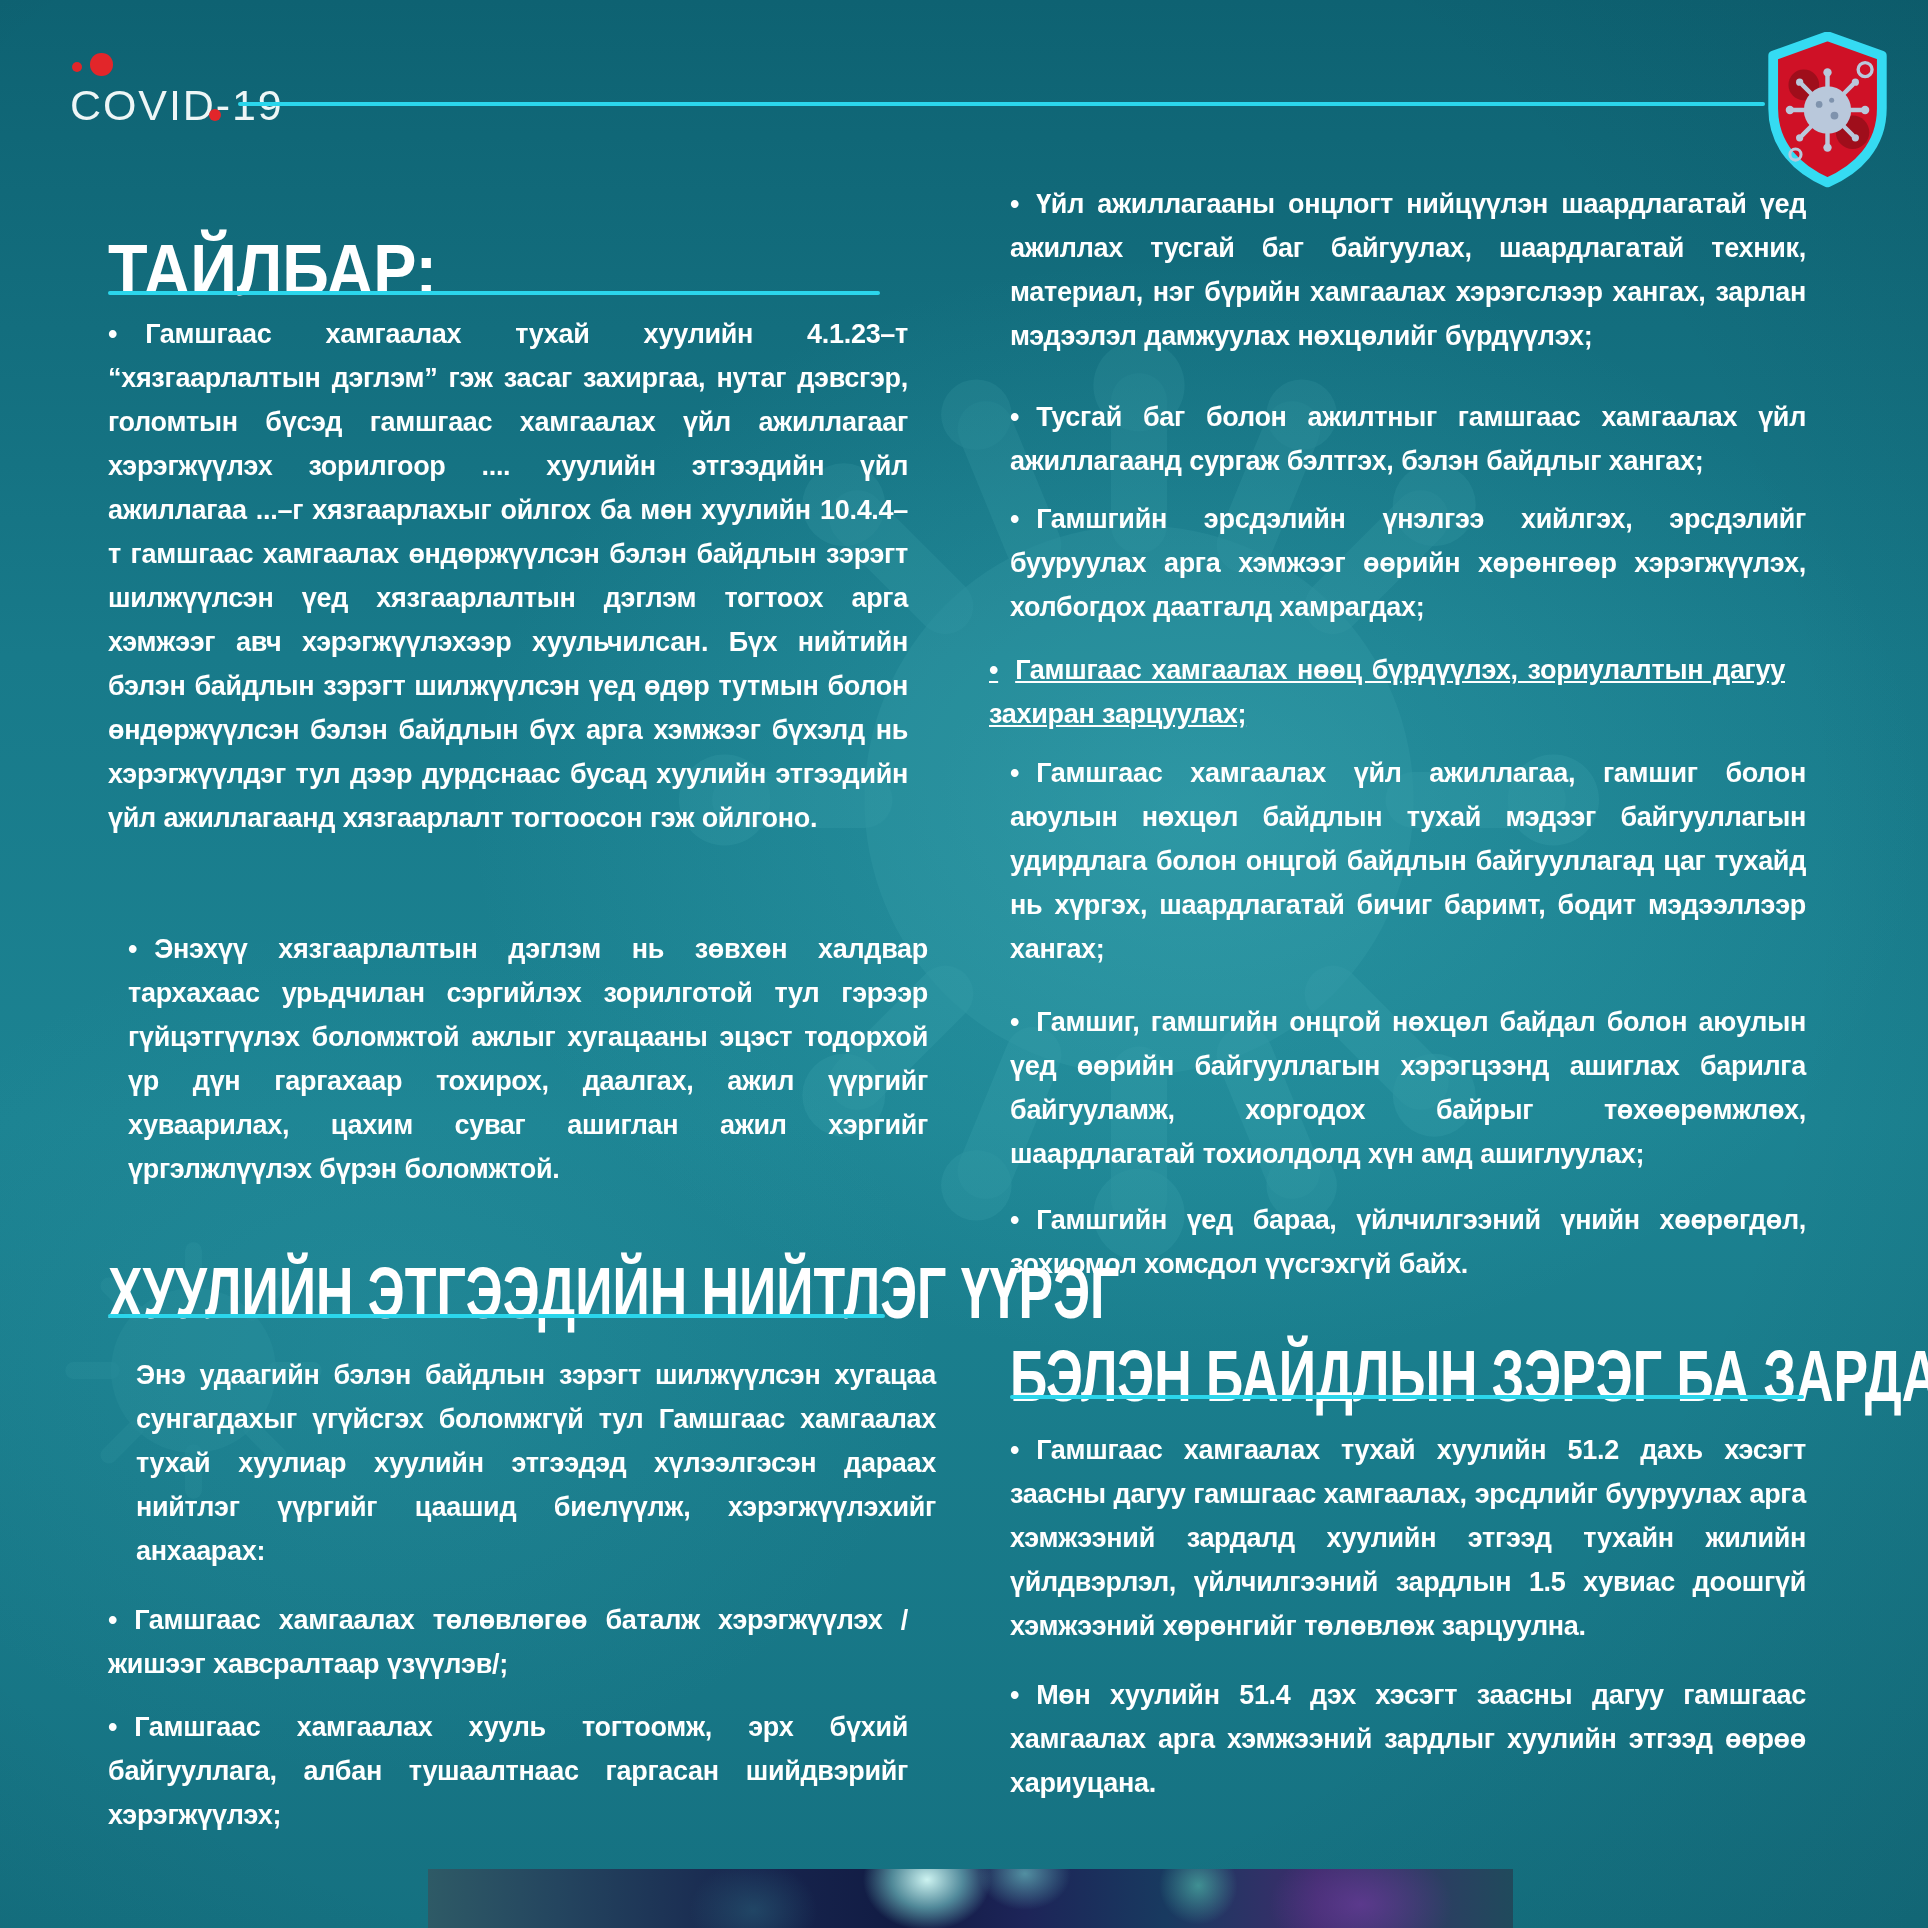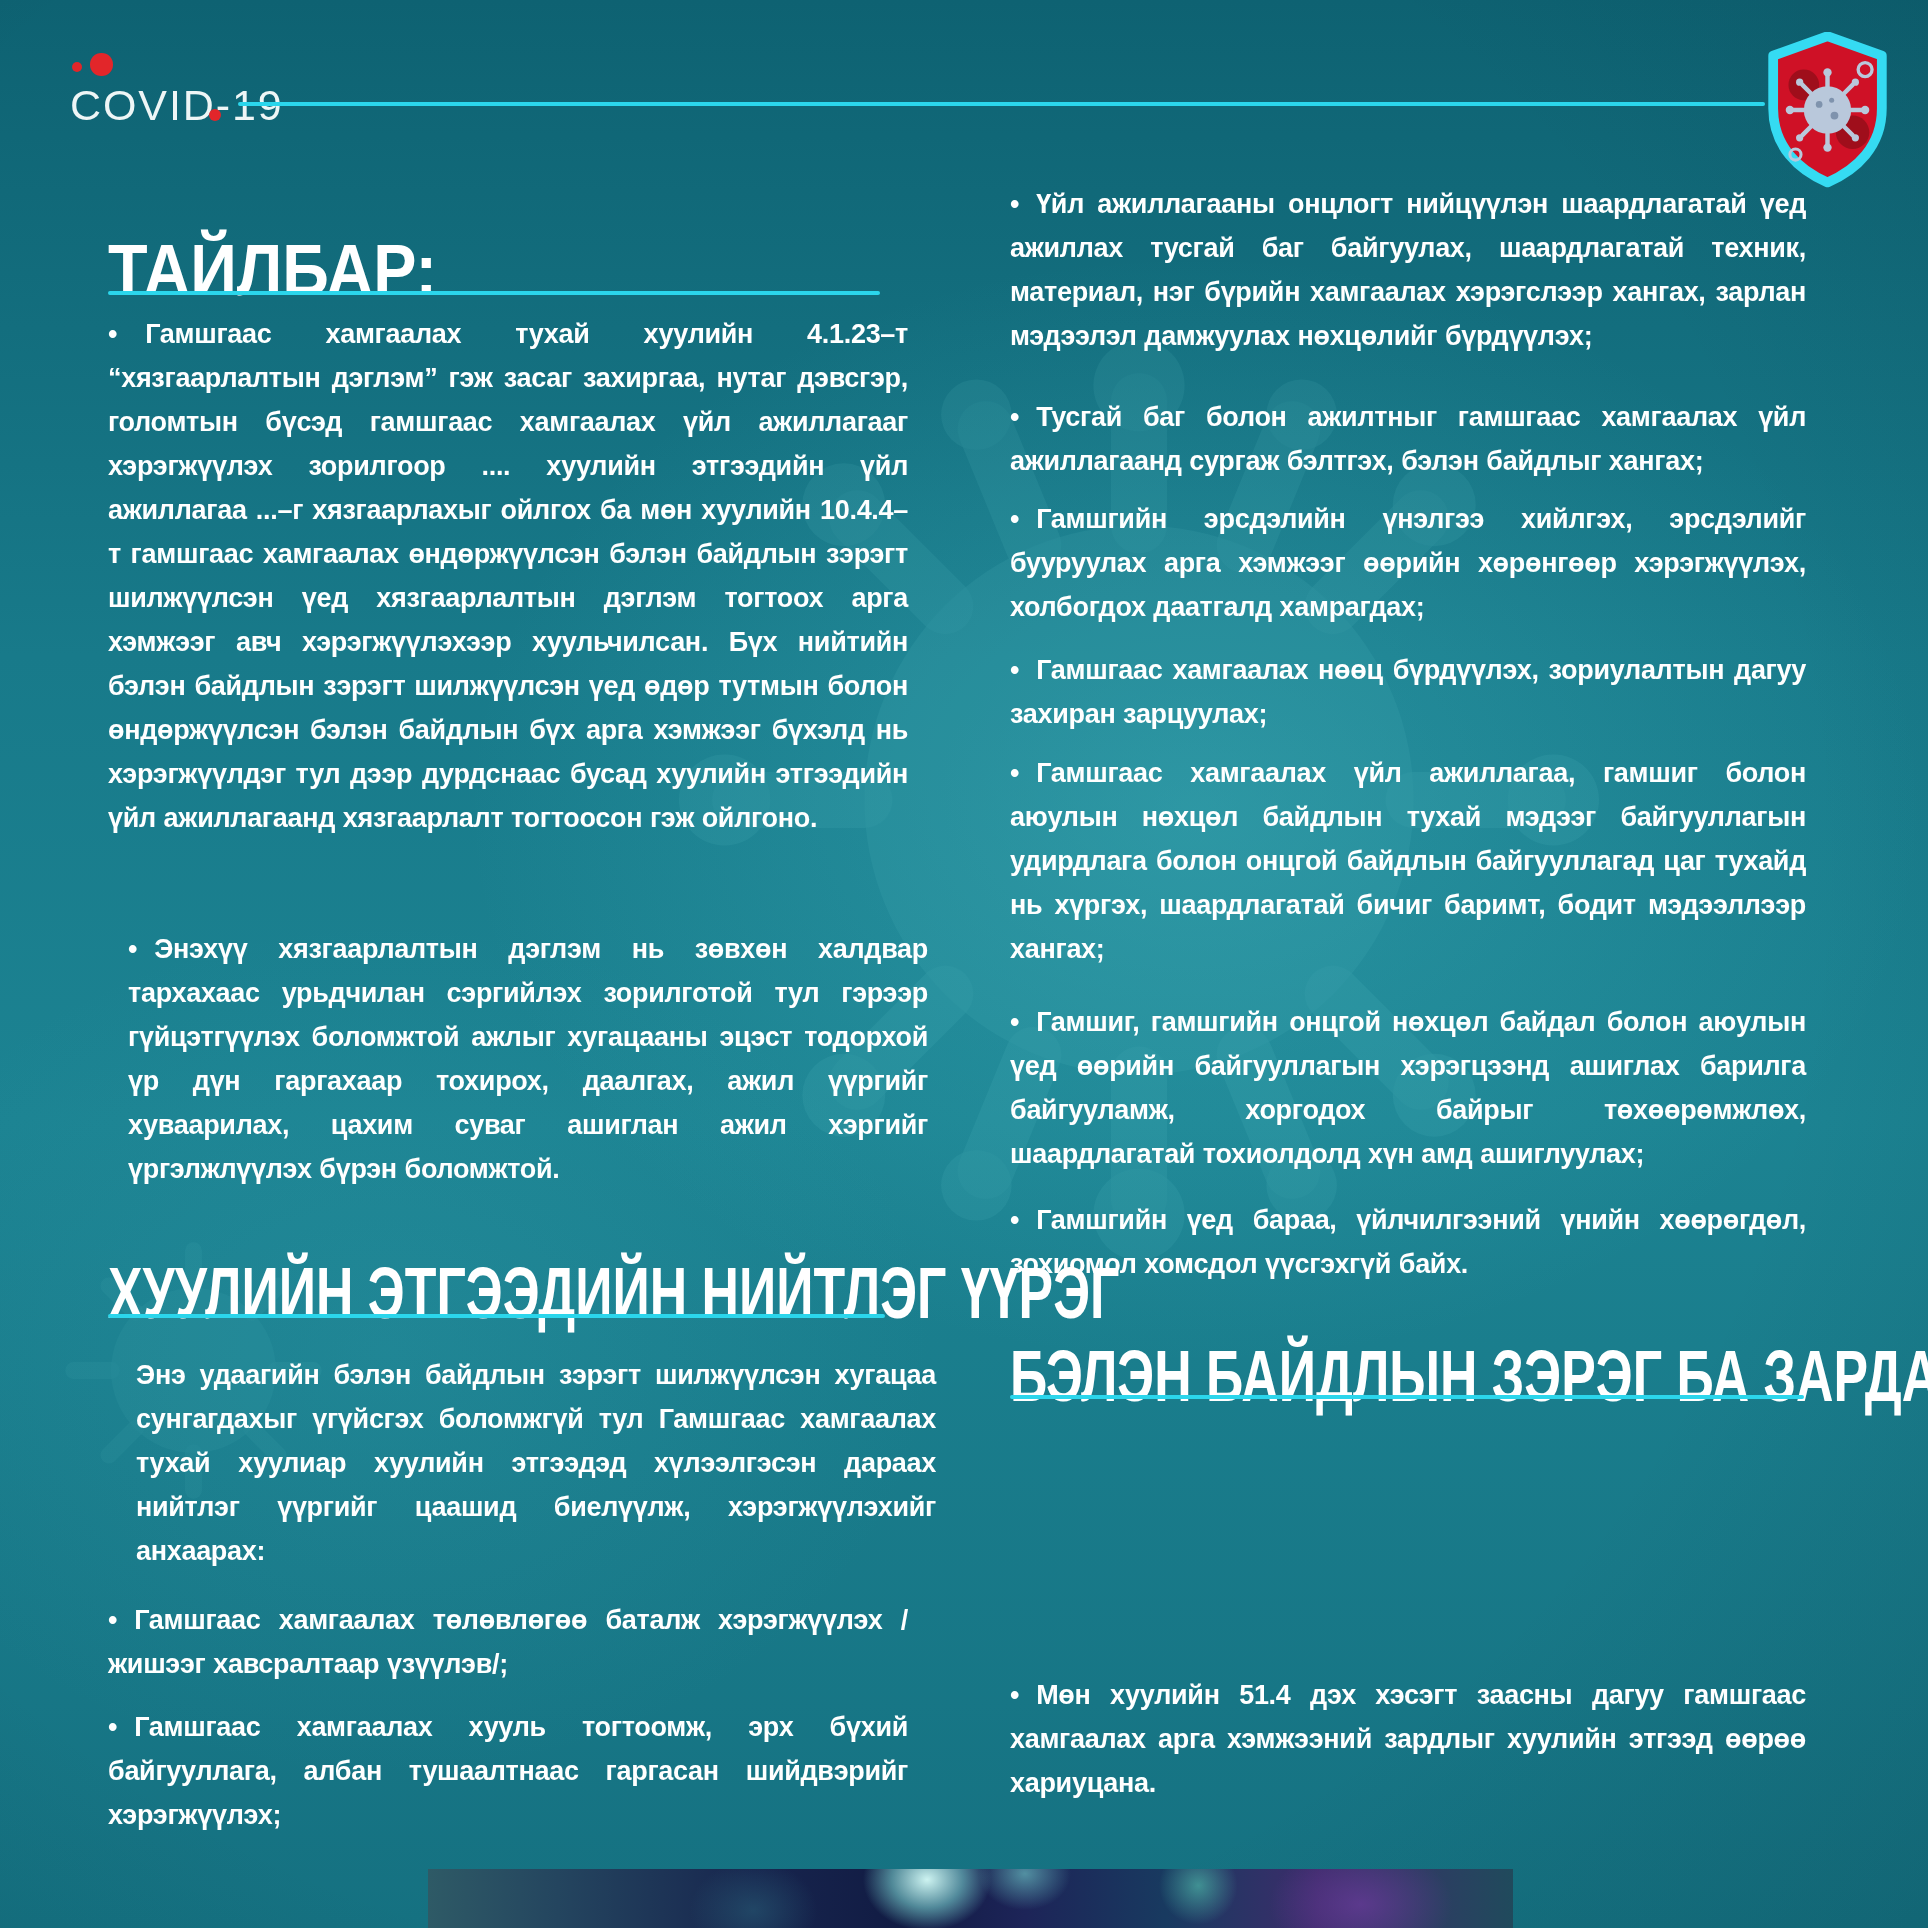--- a/index.html
+++ b/index.html
@@ -158,32 +158,33 @@
   <div class="abs body-text bullet" style="left:108px;top:1598px;width:800px;">Гамшгаас хамгаалах төлөвлөгөө баталж хэрэгжүүлэх /жишээг хавсралтаар үзүүлэв/;</div>
 
   <div class="abs body-text bullet" style="left:108px;top:1705px;width:800px;">Гамшгаас хамгаалах хууль тогтоомж, эрх бүхий байгууллага, албан тушаалтнаас гаргасан шийдвэрийг хэрэгжүүлэх;</div>
 
   <div class="abs body-text bullet" style="left:1010px;top:182px;width:796px;">Үйл ажиллагааны онцлогт нийцүүлэн шаардлагатай үед ажиллах тусгай баг байгуулах, шаардлагатай техник, материал, нэг бүрийн хамгаалах хэрэгслээр хангах, зарлан мэдээлэл дамжуулах нөхцөлийг бүрдүүлэх;</div>
 
   <div class="abs body-text bullet" style="left:1010px;top:395px;width:796px;">Тусгай баг болон ажилтныг гамшгаас хамгаалах үйл ажиллагаанд сургаж бэлтгэх, бэлэн байдлыг хангах;</div>
 
   <div class="abs body-text bullet" style="left:1010px;top:497px;width:796px;">Гамшгийн эрсдэлийн үнэлгээ хийлгэх, эрсдэлийг бууруулах арга хэмжээг өөрийн хөрөнгөөр хэрэгжүүлэх, холбогдох даатгалд хамрагдах;</div>
 
-  <div class="abs body-text bullet" style="left:1010px;top:648px;width:796px;">Гамшгаас хамгаалах нөөц бүрдүүлэх, зориулалтын дагуу захиран зарцуулах;</div>
+  <div class="abs body-text bullet" style="left:989px;top:648px;width:796px;text-decoration:underline;">Гамшгаас хамгаалах нөөц бүрдүүлэх, зориулалтын дагуу захиран зарцуулах;</div>
 
   <div class="abs body-text bullet" style="left:1010px;top:751px;width:796px;">Гамшгаас хамгаалах үйл ажиллагаа, гамшиг болон аюулын нөхцөл байдлын тухай мэдээг байгууллагын удирдлага болон онцгой байдлын байгууллагад цаг тухайд нь хүргэх, шаардлагатай бичиг баримт, бодит мэдээллээр хангах;</div>
 
   <div class="abs body-text bullet" style="left:1010px;top:1000px;width:796px;">Гамшиг, гамшгийн онцгой нөхцөл байдал болон аюулын үед өөрийн байгууллагын хэрэгцээнд ашиглах барилга байгууламж, хоргодох байрыг төхөөрөмжлөх, шаардлагатай тохиолдолд хүн амд ашиглуулах;</div>
 
   <div class="abs body-text bullet" style="left:1010px;top:1198px;width:796px;">Гамшгийн үед бараа, үйлчилгээний үнийн хөөрөгдөл, зохиомол хомсдол үүсгэхгүй байх.</div>
 
   <div class="abs h-title" style="left:1010px;top:1335px;">
     <span class="cond72">БЭЛЭН БАЙДЛЫН ЗЭРЭГ БА ЗАРДАЛ</span>
   </div>
   <div class="rule" style="left:1010px;top:1395px;width:794px;"></div>
 
+  <div class="abs body-text bullet" style="left:1010px;top:1428px;width:796px;">Гамшгаас хамгаалах тухай хуулийн 51.2 дахь хэсэгт заасны дагуу гамшгаас хамгаалах, эрсдлийг бууруулах арга хэмжээний зардалд хуулийн этгээд тухайн жилийн үйлдвэрлэл, үйлчилгээний зардлын 1.5 хувиас доошгүй хэмжээний хөрөнгийг төлөвлөж зарцуулна.</div>
 
   <div class="abs body-text bullet" style="left:1010px;top:1673px;width:796px;">Мөн хуулийн 51.4 дэх хэсэгт заасны дагуу гамшгаас хамгаалах арга хэмжээний зардлыг хуулийн этгээд өөрөө хариуцана.</div>
 
   <div class="bottom-strip"></div>
 
 </div>
 
 
 </body></html>

